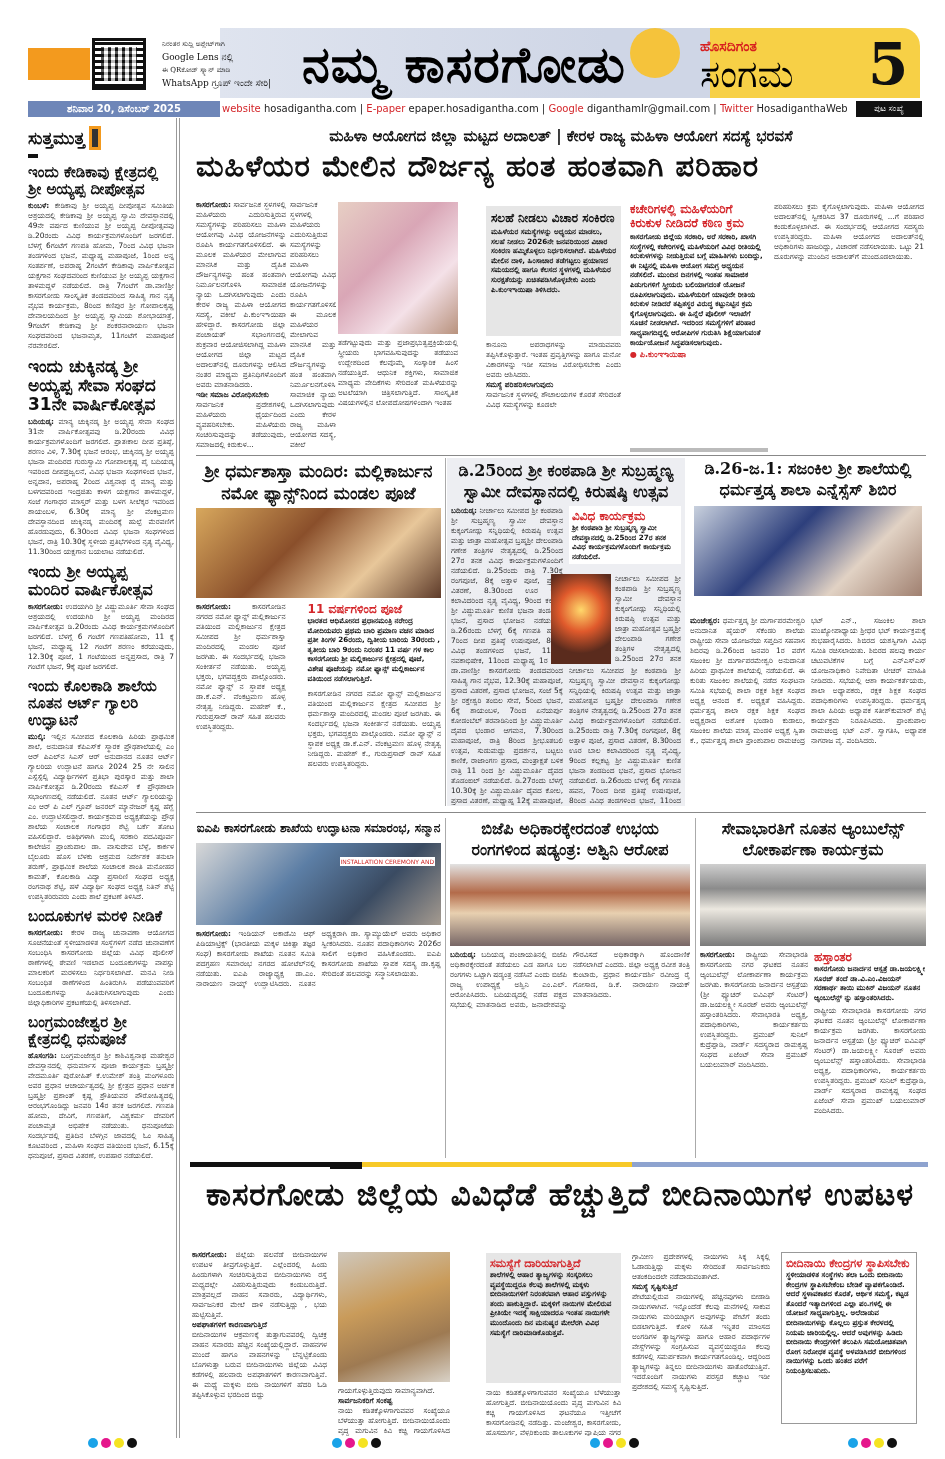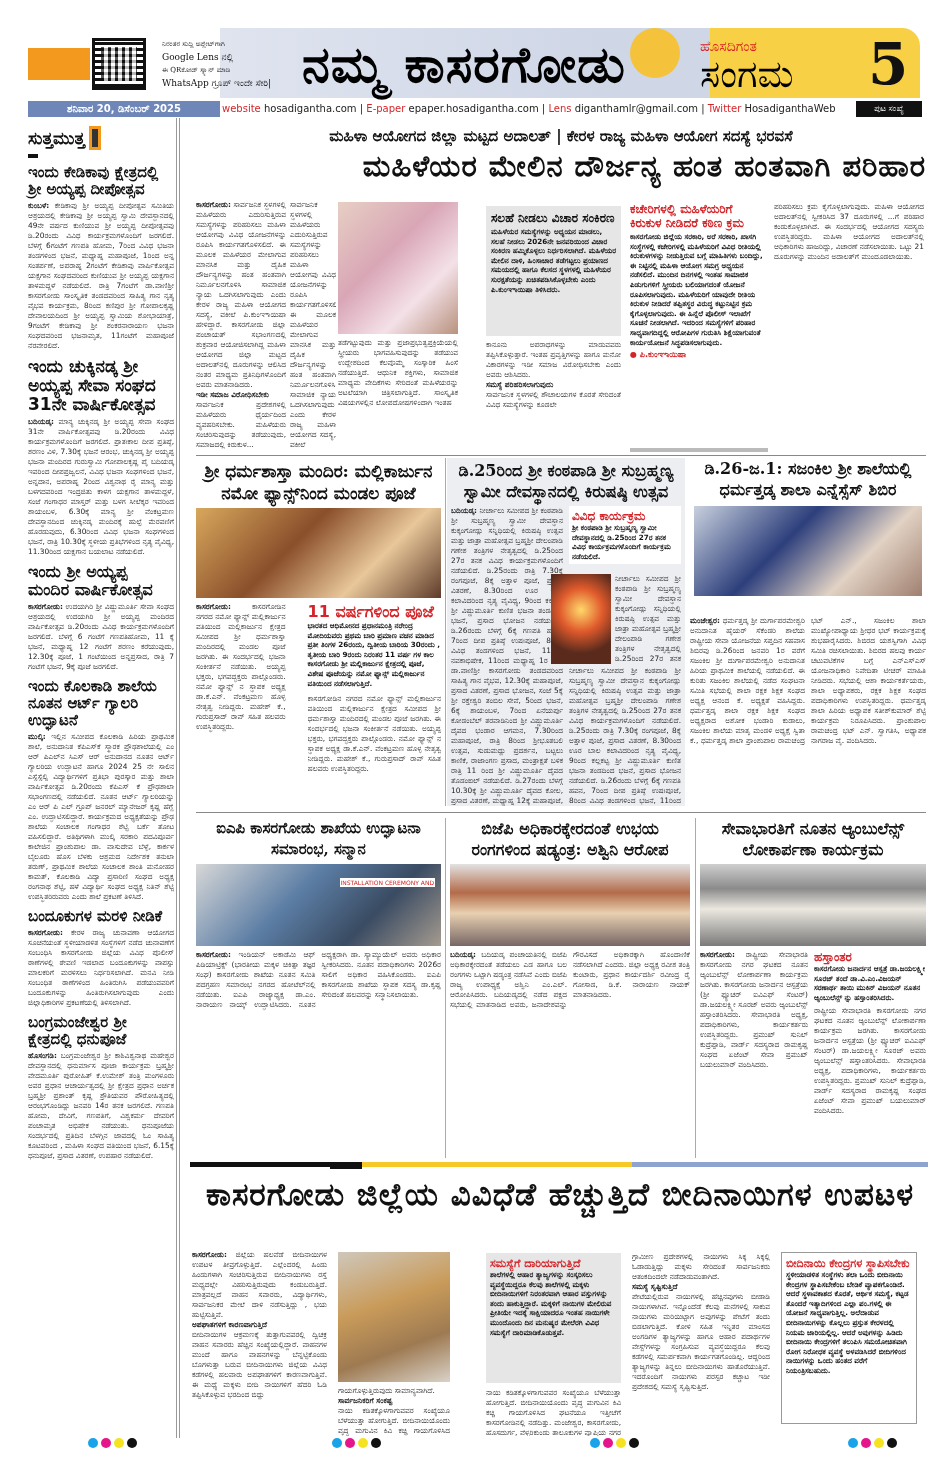--- a/index.html
+++ b/index.html
@@ -8,34 +8,34 @@
 
 .mast-bg{left:220px;top:28px;width:700px;height:70px;background:linear-gradient(90deg,#dfe4ef 0%,#cfd6e6 55%,#cfd6e6 70%,#f7d046 70%);border-top-right-radius:18px}
 .orange-bar{left:28px;top:48px;width:62px;height:32px;background:#f39a1e}
 .qr{left:92px;top:38px;width:54px;height:52px;background:
  repeating-linear-gradient(0deg,#111 0 3px,#fff 3px 6px),#fff;border:3px solid #111}
 .qr-inner{position:absolute;inset:6px;background:repeating-linear-gradient(90deg,#111 0 3px,#fff 3px 7px);opacity:.7}
 .wa-text{left:162px;top:38px;width:150px;font-size:9px;line-height:13px;font-family:"DejaVu Serif",serif}
 .wa-text .small{font-size:7px}
 .masthead-title{left:302px;top:36px;font-family:"DejaVu Serif",serif;font-weight:bold;font-size:50px;line-height:58px;letter-spacing:1px;color:#000}
 .sun{left:630px;top:28px;width:50px;height:50px;border-radius:50%;background:#f5c33b}
-.hd-logo{left:700px;top:38px;font-size:14px;font-weight:normal;color:#d71e1e}
+.hd-logo{left:700px;top:38px;font-size:14px;font-weight:bold;color:#d71e1e}
 .sangama{left:700px;top:52px;font-size:38px;font-weight:normal;line-height:44px;color:#000;font-family:"DejaVu Serif",serif}
 .pageno{left:868px;top:32px;font-size:58px;font-weight:bold;line-height:64px;font-family:"DejaVu Serif",serif}
 .datebar{left:28px;top:101px;width:192px;height:16px;background:#6e86b8;color:#fff;font-size:10px;text-align:center;line-height:16px;font-weight:bold}
 .linkbar{left:222px;top:101px;width:630px;height:16px;font-size:10px;line-height:16px;color:#222}
 .linkbar .r{color:#d4262a}
 .pagelabel{left:856px;top:101px;width:66px;height:16px;background:#111;color:#fff;font-size:8px;text-align:center;line-height:16px}
 .vrule{left:176px;top:118px;width:4px;height:1320px;border-left:1px solid #999;border-right:1px solid #999}
 h3.lh{font-size:15px;line-height:17px;font-weight:bold;margin:6px 0 3px 0;font-family:"DejaVu Sans",sans-serif}
 p.body{font-size:7.4px;line-height:10px;color:#222;text-align:justify}
 p.body b{font-weight:bold}
 
 .topkicker{left:196px;top:126px;width:730px;font-size:15px;font-weight:bold;text-align:center;line-height:20px}
-.bighead{left:196px;top:148px;width:730px;font-size:29px;font-weight:bold;text-align:right;line-height:36px;letter-spacing:1px;font-family:"DejaVu Serif",serif}
+.bighead{left:196px;top:148px;width:730px;font-size:29px;font-weight:bold;text-align:left;line-height:36px;letter-spacing:1px;font-family:"DejaVu Serif",serif}
 .txtblock{font-size:7.4px;line-height:10px;color:#222;text-align:justify}
 .photo{background:linear-gradient(135deg,#b7a48e,#7d6a5b 45%,#c9b3a6)}
 .photo.pink{background:linear-gradient(135deg,#e7cfc4 0%,#d9a6b6 40%,#f4e1e8 70%,#b8927d)}
 .photo.temple{background:radial-gradient(circle at 50% 40%,#ffd86b 0,#e05a2c 35%,#5a2b1d 70%)}
 .photo.dogs{background:linear-gradient(160deg,#cfc7bb 0%,#c99b5a 40%,#9e7a52 70%,#d9d2c7)}
 .photo.hall{background:linear-gradient(135deg,#d8d8d8,#5c7ea5 40%,#3a4b62 70%,#a59b90)}
 .photo.group{background:linear-gradient(180deg,#e2e2e2,#b36b4a 35%,#e8d0b0 60%,#766)}
 .photo.amb{background:linear-gradient(180deg,#cfcfcf,#8b8b8b 30%,#ece8e0 55%,#7a7a7a)}
 .photo.nss{background:linear-gradient(135deg,#c9d1de,#2d3f7c 40%,#e1d2c4 70%,#a08070)}
 .photo.pooja{background:linear-gradient(135deg,#d8a85d,#8a4f2b 40%,#e8c79a 70%,#5e3b2a)}
@@ -65,21 +65,21 @@
 <div class="abs masthead-title">ನಮ್ಮ ಕಾಸರಗೋಡು</div>
 <div class="abs hd-logo">ಹೊಸದಿಗಂತ</div>
 <div class="abs sangama">ಸಂಗಮ</div>
 <div class="abs pageno">5</div>
 <div class="abs datebar">ಶನಿವಾರ 20, ಡಿಸೆಂಬರ್ 2025</div>
 <div class="abs linkbar">
   <span class="r">website</span>
   <span>hosadigantha.com</span> |
   <span class="r">E-paper</span>
   <span>epaper.hosadigantha.com</span> |
-  <span class="r">Lens</span>
+  <span class="r">Google</span>
   <span>diganthamlr@gmail.com</span> |
   <span class="r">Twitter</span>
   <span>HosadiganthaWeb</span>
 </div>
 <div class="abs pagelabel">ಪುಟ ಸಂಖ್ಯೆ</div>
 
 <div class="abs vrule"></div>
 <div class="abs" style="left:28px;top:122px;width:146px;">
   <div style="display:flex;align-items:center;gap:4px;height:32px">
     <span style="font-size:17px;font-weight:bold;font-family:'DejaVu Serif',serif">ಸುತ್ತಮುತ್ತ</span>
@@ -148,21 +148,21 @@
 <div class="abs hr" style="left:196px;top:455px;width:730px;background:#888"></div>
 
 <div class="abs" style="left:196px;top:460px;width:245px">
   <div class="sechead" style="font-size:17px;line-height:22px">ಶ್ರೀ ಧರ್ಮಶಾಸ್ತಾ ಮಂದಿರ: ಮಲ್ಲಿಕಾರ್ಜುನ ನಮೋ ಫ್ಯಾನ್ಸ್‌ನಿಂದ ಮಂಡಲ ಪೂಜೆ</div>
   <div class="photo pooja" style="height:90px;margin-top:4px"></div>
   <div style="display:flex;gap:22px;margin-top:4px">
     <div class="txtblock" style="width:96px;height:215px;overflow:hidden">
       <b>ಕಾಸರಗೋಡು:</b> <span>ಕಾಸರಗೋಡಿನ ನಗರದ ನಮೋ ಫ್ಯಾನ್ಸ್ ಮಲ್ಲಿಕಾರ್ಜುನ ವತಿಯಿಂದ ಮಲ್ಲಿಕಾರ್ಜುನ ಕ್ಷೇತ್ರದ ಸಮೀಪದ ಶ್ರೀ ಧರ್ಮಶಾಸ್ತಾ ಮಂದಿರದಲ್ಲಿ ಮಂಡಲ ಪೂಜೆ ಜರಗಿತು. ಈ ಸಂದರ್ಭದಲ್ಲಿ ಭಜನಾ ಸಂಕೀರ್ತನೆ ನಡೆಯಿತು. ಅಯ್ಯಪ್ಪ ಭಕ್ತರು, ಭಗವದ್ಭಕ್ತರು ಪಾಲ್ಗೊಂಡರು. ನಮೋ ಫ್ಯಾನ್ಸ್ ನ ಸ್ಥಾಪಕ ಅಧ್ಯಕ್ಷ ಡಾ.ಕೆ.ಎನ್. ವೆಂಕಟ್ರಮಣ ಹೊಳ್ಳ ನೇತೃತ್ವ ನೀಡಿದ್ದರು. ಮಹೇಶ್ ಕೆ., ಗುರುಪ್ರಸಾದ್ ರಾವ್ ಸಹಿತ ಹಲವರು ಉಪಸ್ಥಿತರಿದ್ದರು.</span>
     </div>
     <div style="width:143px">
-      <div class="redhead" style="font-size:16px">11 ವರ್ಷಗಳಿಂದ ಪೂಜೆ</div>
+      <div class="redhead" style="font-size:12px">11 ವರ್ಷಗಳಿಂದ ಪೂಜೆ</div>
       <div style="font-size:7.2px;line-height:9.6px;font-weight:bold">ಭಾರತದ ಆಧಿಮೋನದ ಪ್ರಧಾನಮಂತ್ರಿ ನರೇಂದ್ರ ಮೋದಿಯವರು ಪ್ರಥಮ ಬಾರಿ ಪ್ರಮಾಣ ವಚನ ಮಾಡಿದ ಪ್ರತೀ ತಿಂಗಳ 26ರಂದು, ದ್ವಿತೀಯ ಬಾರಿಯ 30ರಂದು , ತೃತೀಯ ಬಾರಿ 9ರಂದು ನಿರಂತರ 11 ವರ್ಷ ಗಳ ಕಾಲ ಕಾಸರಗೋಡು ಶ್ರೀ ಮಲ್ಲಿಕಾರ್ಜುನ ಕ್ಷೇತ್ರದಲ್ಲಿ ಪೂಜೆ, ವಿಶೇಷ ಪೂಜೆಯನ್ನು ನಮೋ ಫ್ಯಾನ್ಸ್ ಮಲ್ಲಿಕಾರ್ಜುನ ವತಿಯಿಂದ ನಡೆಸಲಾಗುತ್ತಿದೆ.</div>
       <div class="txtblock" style="margin-top:6px;height:110px;overflow:hidden">ಕಾಸರಗೋಡಿನ ನಗರದ ನಮೋ ಫ್ಯಾನ್ಸ್ ಮಲ್ಲಿಕಾರ್ಜುನ ವತಿಯಿಂದ ಮಲ್ಲಿಕಾರ್ಜುನ ಕ್ಷೇತ್ರದ ಸಮೀಪದ ಶ್ರೀ ಧರ್ಮಶಾಸ್ತಾ ಮಂದಿರದಲ್ಲಿ ಮಂಡಲ ಪೂಜೆ ಜರಗಿತು. ಈ ಸಂದರ್ಭದಲ್ಲಿ ಭಜನಾ ಸಂಕೀರ್ತನೆ ನಡೆಯಿತು. ಅಯ್ಯಪ್ಪ ಭಕ್ತರು, ಭಗವದ್ಭಕ್ತರು ಪಾಲ್ಗೊಂಡರು. ನಮೋ ಫ್ಯಾನ್ಸ್ ನ ಸ್ಥಾಪಕ ಅಧ್ಯಕ್ಷ ಡಾ.ಕೆ.ಎನ್. ವೆಂಕಟ್ರಮಣ ಹೊಳ್ಳ ನೇತೃತ್ವ ನೀಡಿದ್ದರು. ಮಹೇಶ್ ಕೆ., ಗುರುಪ್ರಸಾದ್ ರಾವ್ ಸಹಿತ ಹಲವರು ಉಪಸ್ಥಿತರಿದ್ದರು.</div>
     </div>
   </div>
 </div>
 <div class="abs" style="left:445px;top:458px;width:1px;height:348px;background:#aaa"></div>
 <div class="abs greybox" style="left:447px;top:458px;width:238px;height:348px;padding:2px 4px;background:#edeef2">
   <div class="sechead" style="font-size:16px;line-height:21px">ಡಿ.25ರಿಂದ ಶ್ರೀ ಕಂಠಪಾಡಿ ಶ್ರೀ ಸುಬ್ರಹ್ಮಣ್ಯ ಸ್ವಾಮೀ ದೇವಸ್ಥಾನದಲ್ಲಿ ಕಿರುಷಷ್ಠಿ ಉತ್ಸವ</div>
   <div style="position:relative;margin-top:4px;height:300px">
     <div class="txtblock" style="position:absolute;left:0;top:0;width:112px;height:300px;overflow:hidden">
@@ -180,21 +180,21 @@
 <div class="abs" style="left:690px;top:458px;width:236px">
   <div class="sechead" style="font-size:16px;line-height:21px">ಡಿ.26-ಜ.1: ಸಜಂಕಿಲ ಶ್ರೀ ಶಾಲೆಯಲ್ಲಿ ಧರ್ಮತ್ತಡ್ಕ ಶಾಲಾ ಎನ್ನೆಸ್ಸೆಸ್ ಶಿಬಿರ</div>
   <div class="photo nss" style="height:90px;margin:6px 4px 0 4px"></div>
   <div class="txtblock" style="margin-top:20px;height:190px;overflow:hidden;column-count:2;column-gap:6px">
     <b>ಮಂಜೇಶ್ವರ:</b> <span>ಧರ್ಮತ್ತಡ್ಕ ಶ್ರೀ ದುರ್ಗಾಪರಮೇಶ್ವರಿ ಅನುದಾನಿತ ಹೈಯರ್ ಸೆಕೆಂಡರಿ ಶಾಲೆಯ ರಾಷ್ಟ್ರೀಯ ಸೇವಾ ಯೋಜನೆಯ ಸಪ್ತದಿನ ಸಹವಾಸ ಶಿಬಿರವು ಡಿ.26ರಿಂದ ಜನವರಿ 1ರ ವರೆಗೆ ಸಜಂಕಿಲ ಶ್ರೀ ದುರ್ಗಾಪರಮೇಶ್ವರಿ ಅನುದಾನಿತ ಹಿರಿಯ ಪ್ರಾಥಮಿಕ ಶಾಲೆಯಲ್ಲಿ ನಡೆಯಲಿದೆ. ಈ ಕುರಿತು ಸಜಂಕಿಲ ಶಾಲೆಯಲ್ಲಿ ನಡೆದ ಸಂಘಟನಾ ಸಮಿತಿ ಸಭೆಯಲ್ಲಿ ಶಾಲಾ ರಕ್ಷಕ ಶಿಕ್ಷಕ ಸಂಘದ ಅಧ್ಯಕ್ಷ ಆನಂದ ಕೆ. ಅಧ್ಯಕ್ಷತೆ ವಹಿಸಿದ್ದರು. ಧರ್ಮತ್ತಡ್ಕ ಶಾಲಾ ರಕ್ಷಕ ಶಿಕ್ಷಕ ಸಂಘದ ಅಧ್ಯಕ್ಷರಾದ ಅಶೋಕ ಭಂಡಾರಿ ಕುಡಾಲು, ಸಜಂಕಿಲ ಶಾಲೆಯ ಮಾತೃ ಮಂಡಳಿ ಅಧ್ಯಕ್ಷೆ ಸ್ವಿತಾ ಕೆ., ಧರ್ಮತ್ತಡ್ಕ ಶಾಲಾ ಪ್ರಾಂಶುಪಾಲ ರಾಮಚಂದ್ರ ಭಟ್ ಎನ್., ಸಜಂಕಿಲ ಶಾಲಾ ಮುಖ್ಯೋಪಾಧ್ಯಾಯ ಶ್ರೀಧರ ಭಟ್ ಕಾರ್ಯಕ್ರಮಕ್ಕೆ ಶುಭಹಾರೈಸಿದರು. ಶಿಬಿರದ ಯಶಸ್ವಿಗಾಗಿ ವಿವಿಧ ಸಮಿತಿ ರಚಿಸಲಾಯಿತು. ಶಿಬಿರದ ಹಲವು ಕಾರ್ಯ ಚಟುವಟಿಕೆಗಳ ಬಗ್ಗೆ ಎನ್‌ಎಸ್‌ಎಸ್ ಯೋಜನಾಧಿಕಾರಿ ನಿವೇದಿತಾ ಟೀಚರ್ ಮಾಹಿತಿ ನೀಡಿದರು. ಸಭೆಯಲ್ಲಿ ಆಶಾ ಕಾರ್ಯಕರ್ತೆಯರು, ಶಾಲಾ ಅಧ್ಯಾಪಕರು, ರಕ್ಷಕ ಶಿಕ್ಷಕ ಸಂಘದ ಪದಾಧಿಕಾರಿಗಳು ಉಪಸ್ಥಿತರಿದ್ದರು. ಧರ್ಮತ್ತಡ್ಕ ಶಾಲಾ ಹಿರಿಯ ಅಧ್ಯಾಪಕ ಸತೀಶ್‌ಕುಮಾರ್ ಶೆಟ್ಟಿ ಕಾರ್ಯಕ್ರಮ ನಿರೂಪಿಸಿದರು. ಪ್ರಾಂಶುಪಾಲ ರಾಮಚಂದ್ರ ಭಟ್ ಎನ್. ಸ್ವಾಗತಿಸಿ, ಅಧ್ಯಾಪಕ ನಾಗರಾಜ ವೈ. ವಂದಿಸಿದರು.</span>
   </div>
 </div>
 <div class="abs hr" style="left:196px;top:812px;width:730px"></div>
 
 <div class="abs" style="left:196px;top:818px;width:245px">
-  <div class="sechead" style="font-size:15px;line-height:21px">ಐಎಪಿ ಕಾಸರಗೋಡು ಶಾಖೆಯ ಉದ್ಘಾಟನಾ ಸಮಾರಂಭ, ಸನ್ಮಾನ</div>
+  <div class="sechead" style="font-size:12px;line-height:21px">ಐಎಪಿ ಕಾಸರಗೋಡು ಶಾಖೆಯ ಉದ್ಘಾಟನಾ ಸಮಾರಂಭ, ಸನ್ಮಾನ</div>
   <div class="photo hall" style="height:82px;margin-top:4px;position:relative">
     <span style="position:absolute;right:6px;top:14px;font-size:6px;color:#c22;background:#fff;padding:1px">INSTALLATION CEREMONY AND</span>
   </div>
   <div class="txtblock" style="margin-top:4px;height:218px;overflow:hidden;column-count:2;column-gap:6px">
     <b>ಕಾಸರಗೋಡು:</b> <span>ಇಂಡಿಯನ್ ಅಕಾಡೆಮಿ ಆಫ್ ಪಿಡಿಯಾಟ್ರಿಕ್ಸ್ (ಭಾರತೀಯ ಮಕ್ಕಳ ಚಿಕಿತ್ಸಾ ತಜ್ಞರ ಸಂಘ) ಕಾಸರಗೋಡು ಶಾಖೆಯ ನೂತನ ಸಮಿತಿ ಪದಗ್ರಹಣ ಸಮಾರಂಭ ನಗರದ ಹೋಟೆಲ್‌ನಲ್ಲಿ ನಡೆಯಿತು. ಐಎಪಿ ರಾಜ್ಯಾಧ್ಯಕ್ಷ ಡಾ.ಎಂ. ನಾರಾಯಣ ನಾಯ್ಕ್ ಉದ್ಘಾಟಿಸಿದರು. ನೂತನ ಅಧ್ಯಕ್ಷರಾಗಿ ಡಾ. ಸ್ಯಾಮ್ಯುಯೆಲ್ ಅವರು ಅಧಿಕಾರ ಸ್ವೀಕರಿಸಿದರು. ನೂತನ ಪದಾಧಿಕಾರಿಗಳು 2026ರ ಸಾಲಿಗೆ ಅಧಿಕಾರ ವಹಿಸಿಕೊಂಡರು. ಐಎಪಿ ಕಾಸರಗೋಡು ಶಾಖೆಯ ಸ್ಥಾಪಕ ಸದಸ್ಯ ಡಾ.ಕೃಷ್ಣ ಸೇರಿದಂತೆ ಹಲವರನ್ನು ಸನ್ಮಾನಿಸಲಾಯಿತು.</span>
   </div>
 </div>
 <div class="abs" style="left:445px;top:818px;width:1px;height:340px;background:#aaa"></div>
 <div class="abs" style="left:450px;top:818px;width:240px">
   <div class="sechead" style="font-size:16px;line-height:21px">ಬಿಜೆಪಿ ಅಧಿಕಾರಕ್ಕೇರದಂತೆ ಉಭಯ ರಂಗಗಳಿಂದ ಷಡ್ಯಂತ್ರ: ಅಶ್ವಿನಿ ಆರೋಪ</div>

